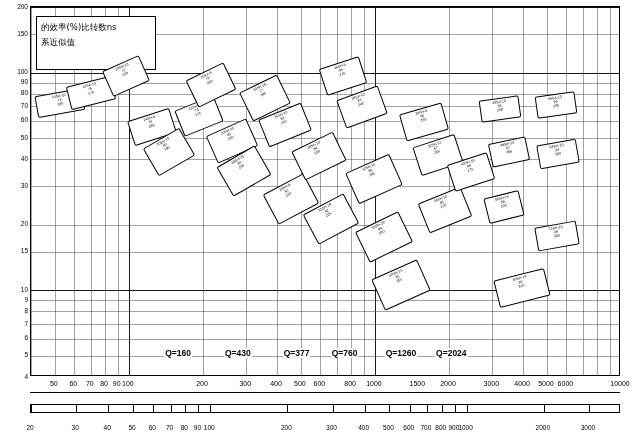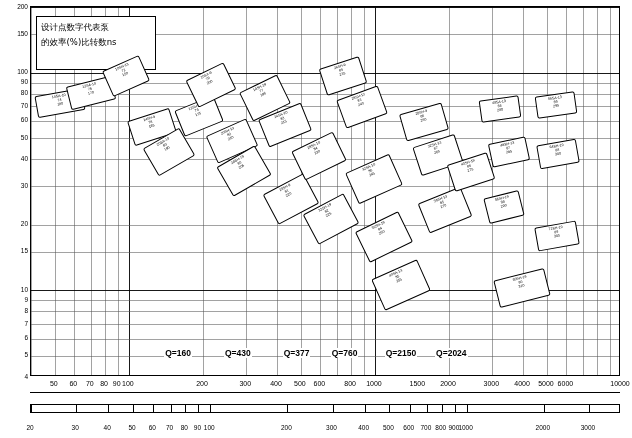--- a/index.html
+++ b/index.html
@@ -119,22 +119,22 @@
       <div class="hline thin" style="top: 86.663px; opacity: 0.55;"></div>
       <div class="hline thin" style="top: 75.523px; opacity: 0.55;"></div>
       <div class="hline" style="top: 65.558px; opacity: 0.9;"></div>
       <div class="hline thin" style="top: 0px; opacity: 0.55;"></div>
       <div class="hline" style="top: 0px; opacity: 0.9;"></div>
       <div class="hline thin" style="top: 27.209px; opacity: 0.55;"></div>
       <div class="hline thin" style="top: 244.988px; opacity: 0.55;"></div>
     </div>
 
   <div class="note">
-    <div>设计点数字代表泵</div>
     <div>的效率(%)比转数ns</div>
+    <div>系近似值</div>
   </div>
 
   <div class="axisline"></div>
   <div class="scalebar" id="scalebar">
       <div class="tick" style="left: 0px;"></div>
       <div class="tick" style="left: 45.151px;"></div>
       <div class="tick" style="left: 77.1862px;"></div>
       <div class="tick" style="left: 102.035px;"></div>
       <div class="tick" style="left: 122.337px;"></div>
       <div class="tick" style="left: 139.503px;"></div>
@@ -217,21 +217,21 @@
       <div class="xtick2" style="left: 453.895px;">900</div>
       <div class="xtick2" style="left: 465.628px;">1000</div>
       <div class="xtick2" style="left: 542.814px;">2000</div>
       <div class="xtick2" style="left: 587.965px;">3000</div>
     </div>
   <div id="qmarks">
       <div class="qmark" style="left: 164.134px; top: 348px;">Q=160</div>
       <div class="qmark" style="left: 223.932px; top: 348px;">Q=430</div>
       <div class="qmark" style="left: 282.634px; top: 348px;">Q=377</div>
       <div class="qmark" style="left: 330.63px; top: 348px;">Q=760</div>
-      <div class="qmark" style="left: 384.651px; top: 348px;">Q=2150</div>
+      <div class="qmark" style="left: 384.651px; top: 348px;">Q=1260</div>
       <div class="qmark" style="left: 435.086px; top: 348px;">Q=2024</div>
     </div>
   <div id="tiles">
       <div class="tile" style="left: 36px; top: 92px; width: 48px; height: 22px; transform: rotate(-10deg);">
         <span>14SA-10</span>
         <span>74</span>
         <span>180</span>
       </div>
       <div class="tile" style="left: 68px; top: 81px; width: 46px; height: 24px; transform: rotate(-14deg);">
         <span>12SA-10</span>

